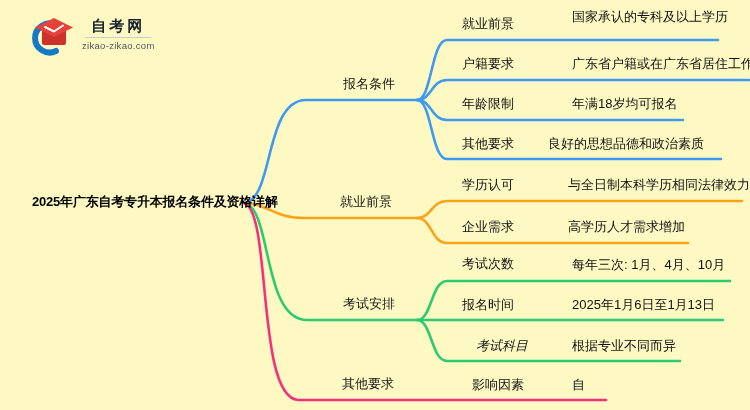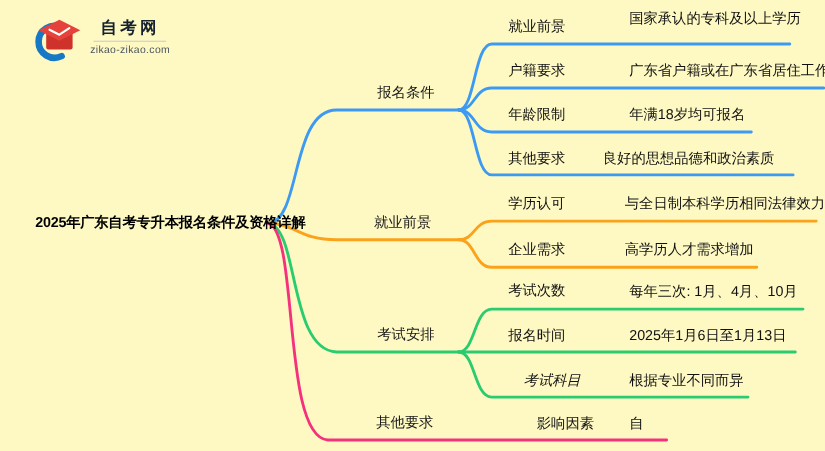--- a/index.html
+++ b/index.html
@@ -88,16 +88,16 @@
   <div class="node" style="left:462px;top:217px;">企业需求</div>
   <div class="node" style="left:568px;top:217px;">高学历人才需求增加</div>
 
   <div class="node" style="left:462px;top:255px;font-family:Liberation Mono, monospace;">考试次数</div>
   <div class="node" style="left:572px;top:255px;">每年三次: 1月、4月、10月</div>
   <div class="node" style="left:462px;top:295px;">报名时间</div>
   <div class="node" style="left:572px;top:295px;">2025年1月6日至1月13日</div>
   <div class="node" style="left:476px;top:336px;font-style:italic;">考试科目</div>
   <div class="node" style="left:572px;top:336px;">根据专业不同而异</div>
 
-  <div class="node" style="left:488px;top:375px;">影响因素</div>
+  <div class="node" style="left:472px;top:375px;">影响因素</div>
   <div class="node" style="left:572px;top:375px;">自</div>
 
 </div>
 
 </body></html>

